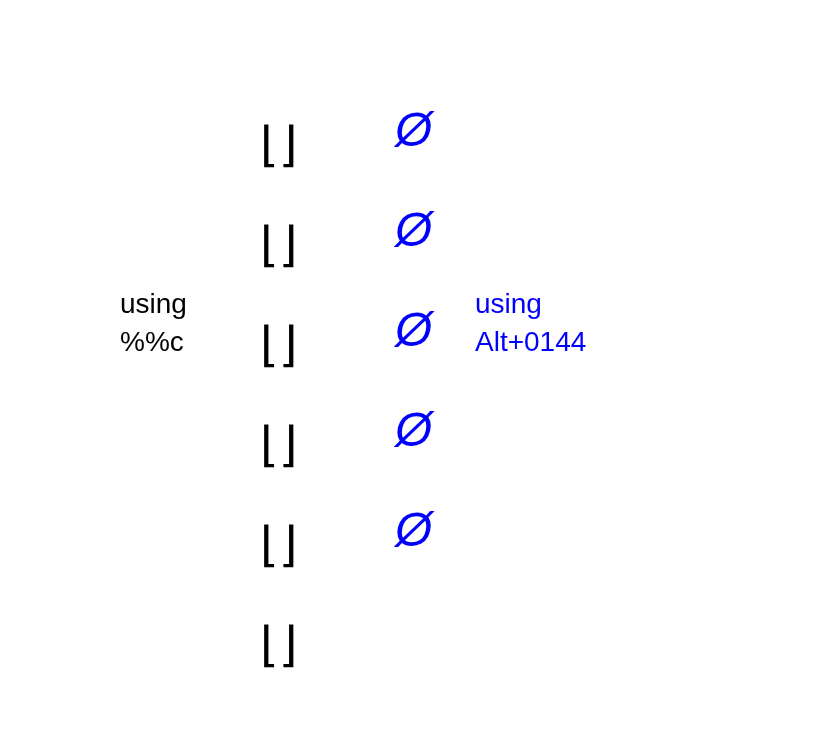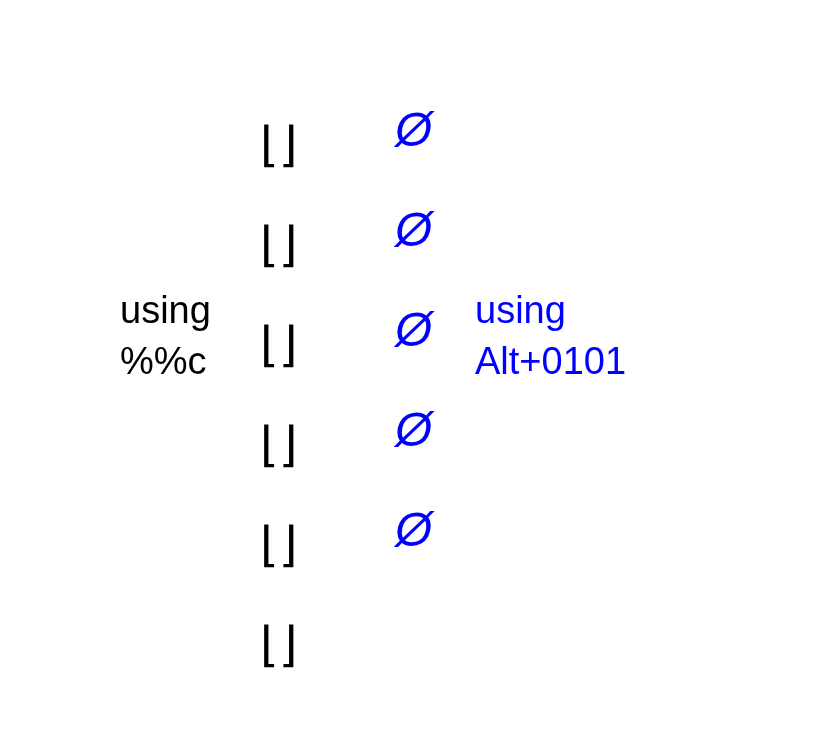--- a/index.html
+++ b/index.html
@@ -35,21 +35,21 @@
     left: 395px;
     top: 80px;
     color: #0000ff;
     font-weight: 700;
   }
   .col-b .glyph {
     font-style: italic;
   }
   .label {
     position: absolute;
-    font-size: 38px;
+    font-size: 28px;
     line-height: 1.35;
   }
   .label-left {
     left: 120px;
     top: 285px;
     color: #000000;
     text-align: left;
   }
   .label-right {
     left: 475px;
@@ -78,14 +78,14 @@
 <div class="col col-b">
   <span class="glyph">Ø</span>
   <span class="glyph">Ø</span>
   <span class="glyph">Ø</span>
   <span class="glyph">Ø</span>
   <span class="glyph">Ø</span>
 </div>
 
 <div class="label label-right">
   <span>using</span><br>
-  <span>Alt+0101</span>
+  <span>Alt+0144</span>
 </div>
 
 </body></html>

